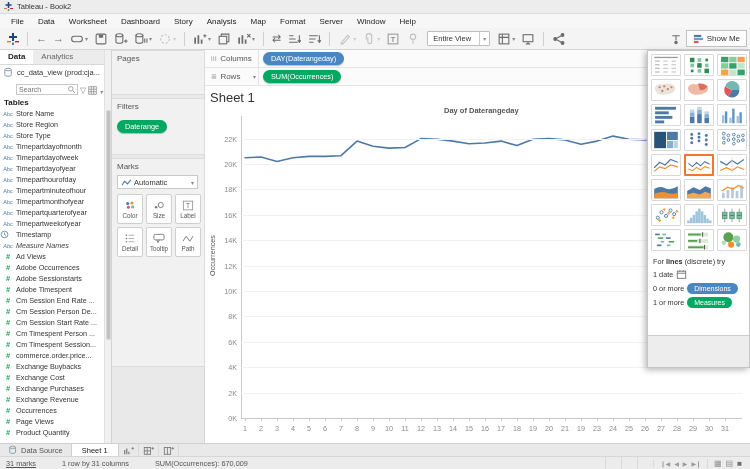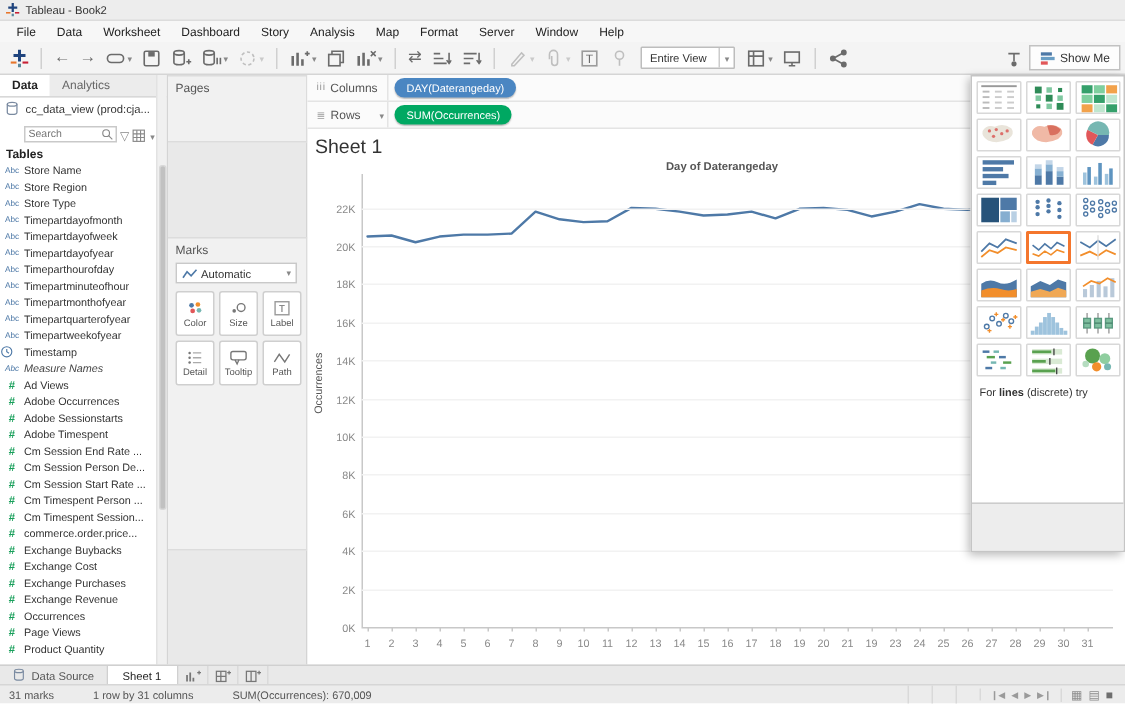--- a/index.html
+++ b/index.html
@@ -93,21 +93,21 @@
 
   
   #tabstrip { position:absolute; left:0; top:443px; width:750px; height:13px; background:#e9e9e9; border-top:1px solid #d0d0d0; display:flex; align-items:stretch; }
   #tab-datasource { display:flex; align-items:center; gap:3px; padding:0 8px; font-size:7.5px; color:#555; }
   .sheettab { display:flex; align-items:center; padding:0 10px; font-size:7.5px; color:#222; background:#fff; border-right:1px solid #d0d0d0; border-left:1px solid #d0d0d0; }
   .newbtn { width:20px; display:flex; align-items:center; justify-content:center; border-right:1px solid #dadada; }
 
   
   #statusbar { position:absolute; left:0; top:456px; width:750px; height:13px; background:#ececec; border-top:1px solid #d6d6d6; display:flex; align-items:center; font-size:7.3px; color:#555; }
   #statusbar .st { margin-left:26px; white-space:nowrap; }
-  #statusbar .st:first-child { margin-left:6px; }
+  #statusbar .st:first-child { margin-left:6px;text-decoration:underline; }
   #statusbar .spacer { flex:1; }
   .sb-cell { height:13px; border-left:1px solid #d9d9d9; width:16px; }
   #sb-nav { display:flex; align-items:center; gap:4px; padding:0 6px; border-left:1px solid #d9d9d9; color:#9a9a9a; font-size:6px; }
   #sb-views { display:flex; align-items:center; gap:4px; padding:0 8px 0 6px; border-left:1px solid #d9d9d9; color:#8d8d8d; font-size:8px; }
 </style>
 </head>
 <body>
 
 <div id="titlebar">
   <span class="logo" id="tableau-logo">
@@ -452,20 +452,26 @@
       </div>
     </div>
   <div id="pane-scroll">
       <div class="thumb"></div>
     </div>
 </div>
 
 <div id="cardscol">
   <div class="card" style="top:0;height:45px;">
     <div class="clabel">Pages</div>
+  </div>
+  <div class="card" style="top:48px;height:57px;">
+    <div class="clabel">Filters</div>
+    <div style="padding:4px 0 0 5px;">
+      <span class="pill green">Daterange</span>
+    </div>
   </div>
   <div class="card" style="top:108px;height:209px;">
     <div class="clabel">Marks</div>
     <div id="marks-type">
       <span id="auto-icon">
           <svg width="11" height="9" viewBox="0 0 12 10" fill="none">
             <polyline points="1,8 4,3.5 7,6.5 11,2" stroke="#4e79a7" stroke-width="1.2"></polyline>
           </svg>
         </span>
       <span>Automatic</span>
@@ -897,20 +903,39 @@
         <svg width="100%" height="100%" viewBox="0 0 30 22">
           <circle cx="11" cy="8" r="5.5" fill="#59a14f"></circle>
           <circle cx="20" cy="10" r="4" fill="#8fce9f"></circle>
           <circle cx="14" cy="16" r="3.4" fill="#f28e2b"></circle>
           <circle cx="22" cy="16" r="2.6" fill="#76b7b2"></circle>
           <circle cx="6" cy="14" r="2.4" fill="#b5dcc0"></circle>
         </svg>
       </div>
     </div>
   <div id="showme-hint"><span>For <b>lines</b> (discrete) try</span></div>
+  <div id="req-rows">
+      <div class="req-row">
+        <span>1 date</span>
+        <span>
+          <svg width="11" height="11" viewBox="0 0 13 13" fill="none" stroke="#6b6b6b" stroke-width="1">
+            <rect x="1.5" y="2.5" width="10" height="8.5"></rect>
+            <path d="M1.5,5 h10 M4.5,1.5 v2 M8.5,1.5 v2"></path>
+          </svg>
+        </span>
+      </div>
+      <div class="req-row">
+        <span>0 or more</span>
+        <span class="spill" style="background:#4a86c2">Dimensions</span>
+      </div>
+      <div class="req-row">
+        <span>1 or more</span>
+        <span class="spill" style="background:#00a862">Measures</span>
+      </div>
+    </div>
   <div id="showme-footer"></div>
 </div>
 
 <div id="tabstrip">
   <div id="tab-datasource">
     <span id="ds-icon2">
         <svg width="10" height="10" viewBox="0 0 13 13" fill="none" stroke="#6b6b6b" stroke-width="1">
           <ellipse cx="6" cy="3" rx="3.8" ry="1.5" stroke="#7a8aa0"></ellipse>
           <path d="M2.2,3 V9.5 a3.8,1.5 0 0 0 7.6,0 V3" stroke="#7a8aa0"></path>
         </svg>

